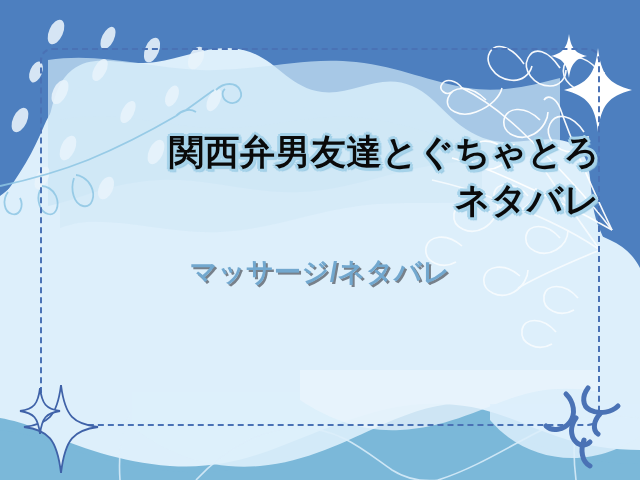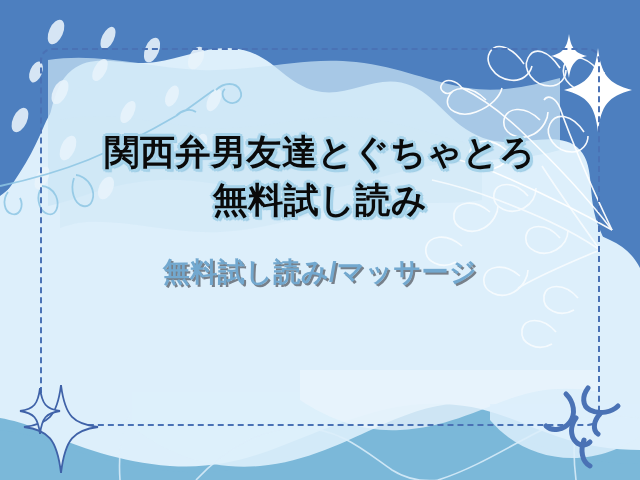--- a/index.html
+++ b/index.html
@@ -48,21 +48,21 @@
     display: flex;
     flex-direction: column;
     align-items: center;
     justify-content: flex-start;
     pointer-events: none;
   }
 
   .title {
     width: 560px;
     margin-top: 128px;
-    text-align: center;
+    text-align: right;
     font-size: 35px;
     line-height: 48px;
     font-weight: 700;
     color: #0a0a0a;
     letter-spacing: 0.5px;
     text-shadow:
       -2px -2px 0 #a6d3ea,
        2px -2px 0 #a6d3ea,
       -2px  2px 0 #a6d3ea,
        2px  2px 0 #a6d3ea,
@@ -252,20 +252,20 @@
       <path d="M588,388 C582,396 582,406 590,410 C600,415 612,412 618,406"></path>
       <path d="M600,414 C594,420 592,430 598,434"></path>
       <path d="M576,418 C570,426 570,436 576,442 C580,446 586,446 590,442"></path>
       <path d="M584,440 C580,450 582,462 590,466"></path>
     </g>
   </svg>
 
   <div class="text-stack">
     <div class="title">
       <span class="title-line">関西弁男友達とぐちゃとろ</span>
-      <span class="title-line">無料試し読み</span>
+      <span class="title-line">ネタバレ</span>
     </div>
     <div class="subtitle">
-      <span class="subtitle-line">無料試し読み/マッサージ</span>
+      <span class="subtitle-line">マッサージ/ネタバレ</span>
     </div>
   </div>
 
 </div>
 
 </body></html>

